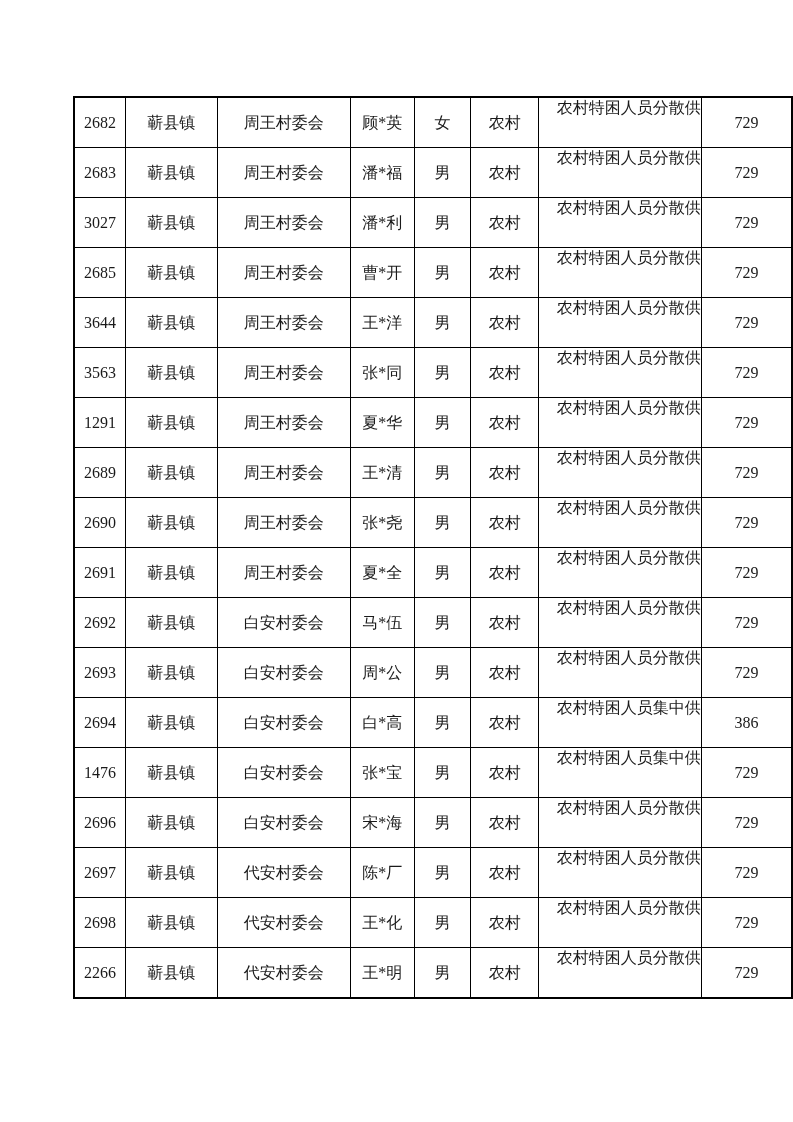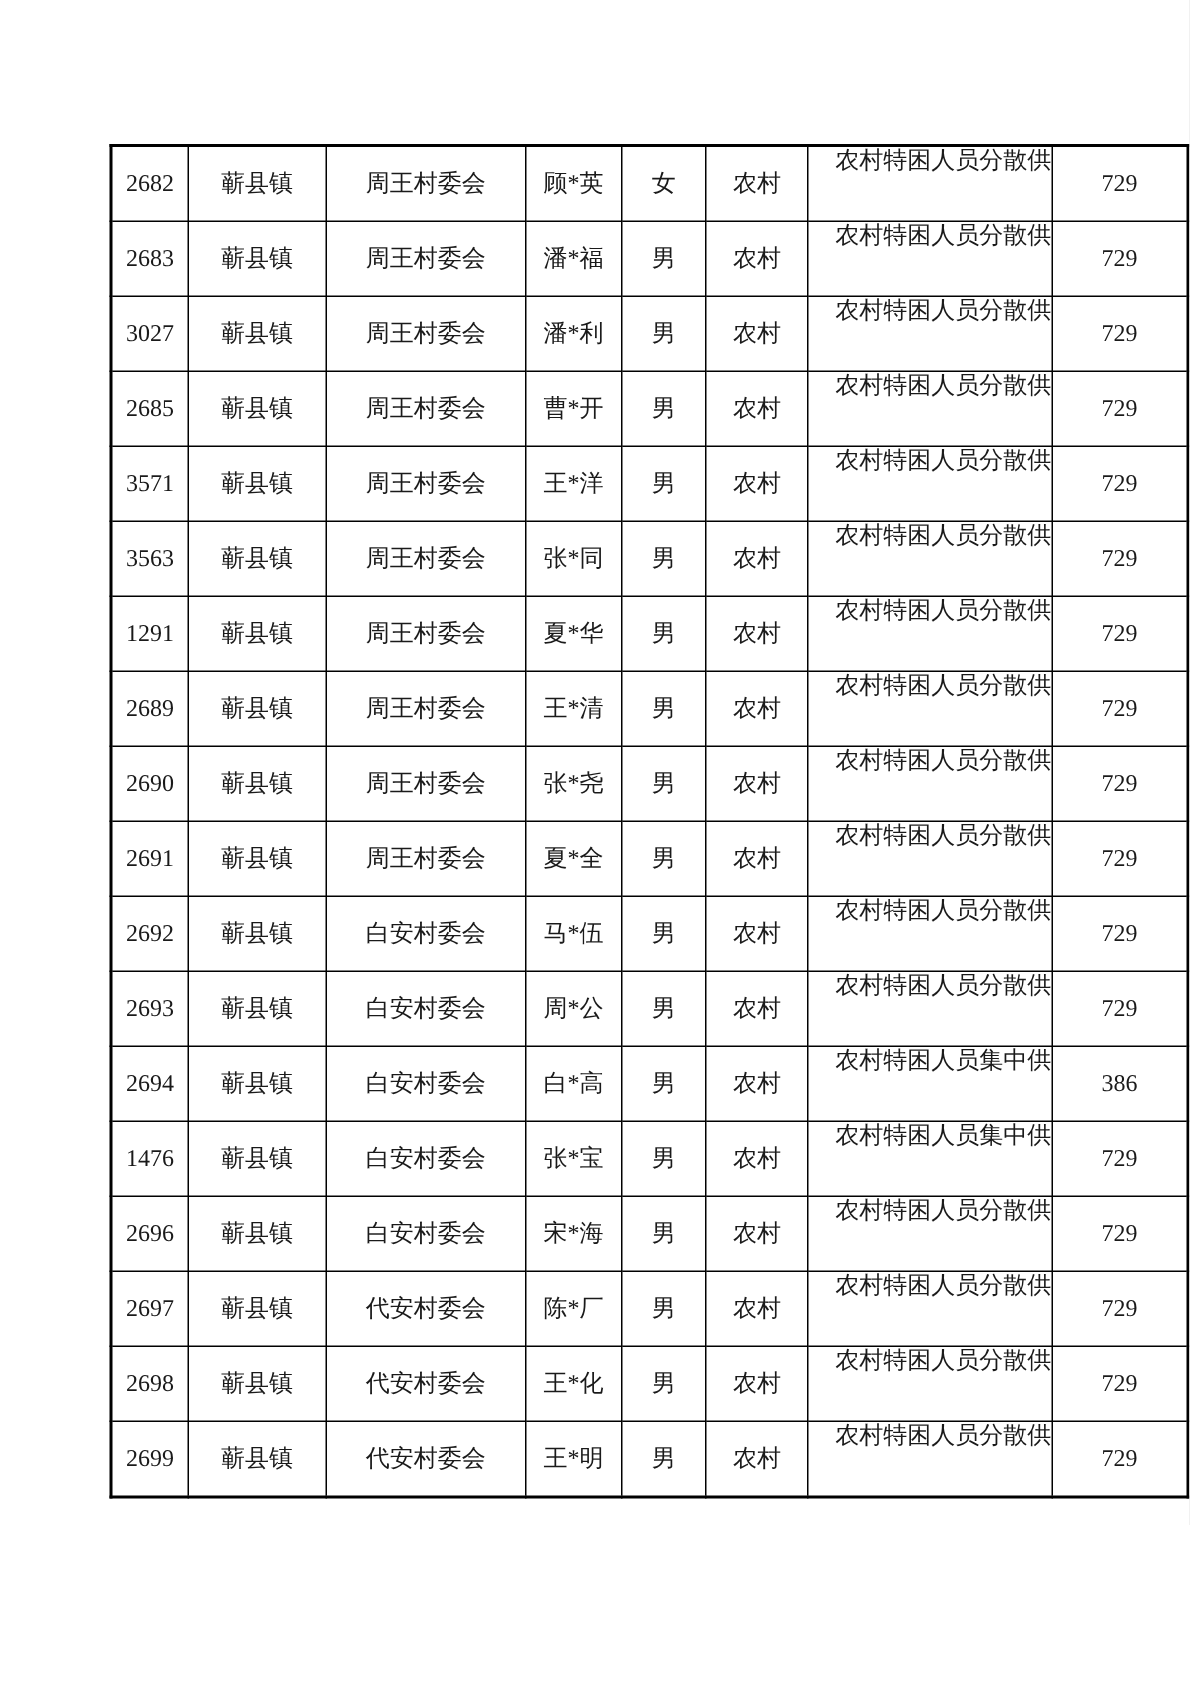--- a/index.html
+++ b/index.html
@@ -99,21 +99,21 @@
     <td class="col-village">周王村委会</td>
     <td class="col-person">曹*开</td>
     <td class="col-gender">男</td>
     <td class="col-region">农村</td>
     <td class="col-cat">
       <div class="cat-clip">农村特困人员分散供</div>
     </td>
     <td class="col-amount">729</td>
   </tr>
         <tr>
-    <td class="col-seq">3571</td>
+    <td class="col-seq">3644</td>
     <td class="col-town">蕲县镇</td>
     <td class="col-village">周王村委会</td>
     <td class="col-person">王*洋</td>
     <td class="col-gender">男</td>
     <td class="col-region">农村</td>
     <td class="col-cat">
       <div class="cat-clip">农村特困人员分散供</div>
     </td>
     <td class="col-amount">729</td>
   </tr>
@@ -255,21 +255,21 @@
     <td class="col-village">代安村委会</td>
     <td class="col-person">王*化</td>
     <td class="col-gender">男</td>
     <td class="col-region">农村</td>
     <td class="col-cat">
       <div class="cat-clip">农村特困人员分散供</div>
     </td>
     <td class="col-amount">729</td>
   </tr>
         <tr>
-    <td class="col-seq">2699</td>
+    <td class="col-seq">2266</td>
     <td class="col-town">蕲县镇</td>
     <td class="col-village">代安村委会</td>
     <td class="col-person">王*明</td>
     <td class="col-gender">男</td>
     <td class="col-region">农村</td>
     <td class="col-cat">
       <div class="cat-clip">农村特困人员分散供</div>
     </td>
     <td class="col-amount">729</td>
   </tr>

